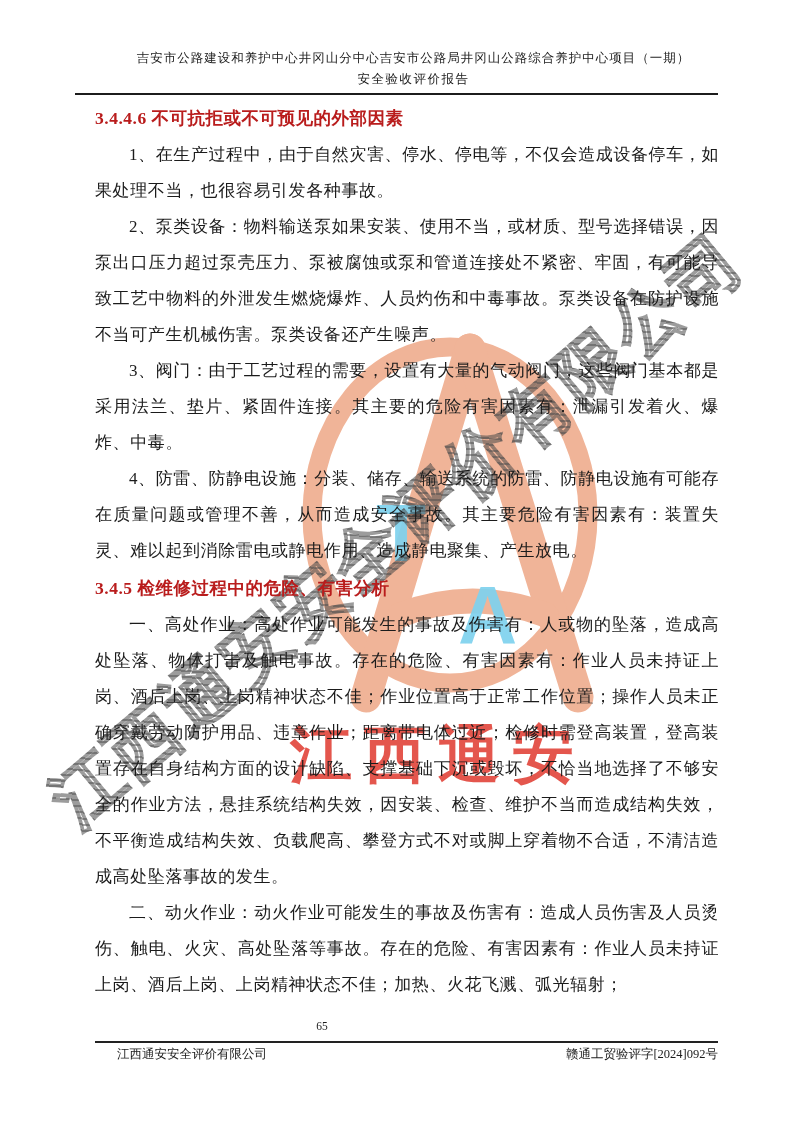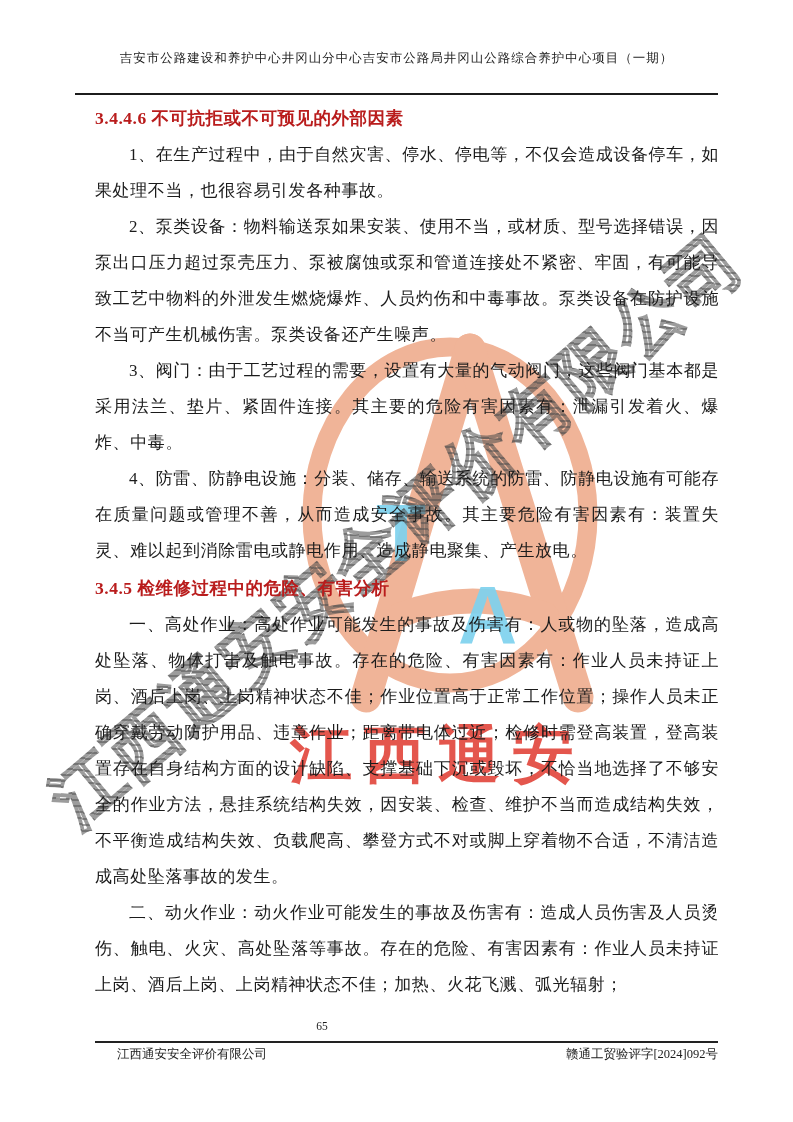--- a/index.html
+++ b/index.html
@@ -5,21 +5,21 @@
   html,body{margin:0;padding:0;background:#9a9a9a;}
   .page{
     position:relative;
     width:793px;height:1122px;
     background:#ffffff;
     overflow:hidden;
     font-family:"Liberation Serif", serif;
     color:#1b1b1b;
   }
   
-  .doc-header{position:absolute;top:48px;left:75px;width:643px;text-align:center;z-index:2;}
+  .doc-header{position:absolute;top:48px;left:92px;width:643px;text-align:center;z-index:2;}
   .doc-header .h-line1{font-size:12.5px;letter-spacing:1px;line-height:21px;}
   .doc-header .h-line2{font-size:12.5px;letter-spacing:1.5px;line-height:20px;}
   .header-rule{position:absolute;top:93px;left:75px;width:643px;border-top:2.5px solid #1c1c1c;z-index:2;}
   
   .content{
     position:absolute;top:99px;left:95px;width:624px;z-index:2;
   }
   .content h2{
     font-size:17.5px;font-weight:bold;line-height:34px;margin:2px 0 2px 0;
     letter-spacing:0.5px;color:#b91c1c;
@@ -68,20 +68,21 @@
       </g>
     </svg>
     <div class="wm-blue-t">T</div>
     <div class="wm-blue-a">A</div>
     <div class="wm-red">江西通安</div>
     <div class="wm-diagonal">江西通安安全评价有限公司</div>
   </div>
 
   <div class="doc-header">
     <div class="h-line1">吉安市公路建设和养护中心井冈山分中心吉安市公路局井冈山公路综合养护中心项目（一期）</div>
+    <div class="h-line2">安全验收评价报告</div>
   </div>
   <div class="header-rule"></div>
 
   <div class="content">
     <h2>3.4.4.6 不可抗拒或不可预见的外部因素</h2>
     <p>1、在生产过程中，由于自然灾害、停水、停电等，不仅会造成设备停车，如果处理不当，也很容易引发各种事故。</p>
     <p>2、泵类设备：物料输送泵如果安装、使用不当，或材质、型号选择错误，因泵出口压力超过泵壳压力、泵被腐蚀或泵和管道连接处不紧密、牢固，有可能导致工艺中物料的外泄发生燃烧爆炸、人员灼伤和中毒事故。泵类设备在防护设施不当可产生机械伤害。泵类设备还产生噪声。</p>
     <p>3、阀门：由于工艺过程的需要，设置有大量的气动阀门，这些阀门基本都是采用法兰、垫片、紧固件连接。其主要的危险有害因素有：泄漏引发着火、爆炸、中毒。</p>
     <p>4、防雷、防静电设施：分装、储存、输送系统的防雷、防静电设施有可能存在质量问题或管理不善，从而造成安全事故。其主要危险有害因素有：装置失灵、难以起到消除雷电或静电作用、造成静电聚集、产生放电。</p>
     <h2>3.4.5 检维修过程中的危险、有害分析</h2>

